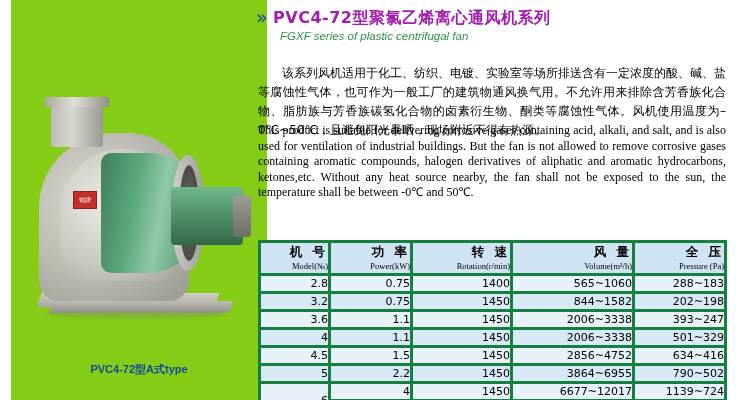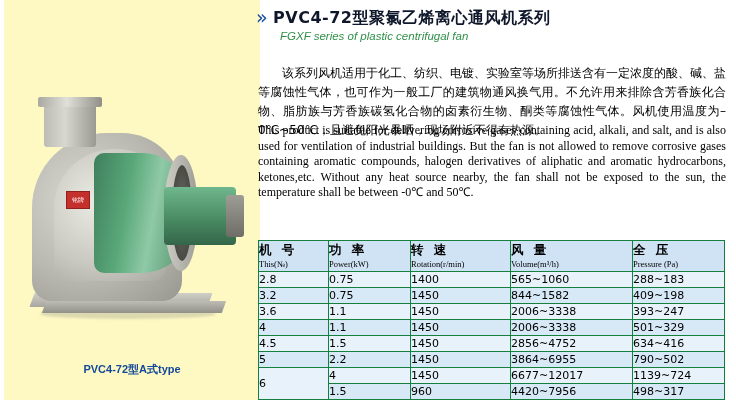--- a/index.html
+++ b/index.html
@@ -7,22 +7,22 @@
     width:736px;height:400px;
     background:#ffffff;
     font-family:"Liberation Sans", sans-serif;
     overflow:hidden;
     position:relative;
   }
   .page{position:relative;width:736px;height:400px;}
 
   
   .left-panel{
-    position:absolute;left:4px;top:0;width:256px;height:400px;
-    background:#fef9c3;
+    position:absolute;left:11px;top:0;width:256px;height:400px;
+    background:#84cc16;
   }
   .fan-figure{
     position:absolute;left:10px;top:95px;width:236px;height:260px;
   }
   
   .fan-base{
     position:absolute;left:18px;top:198px;width:178px;height:14px;
     background:linear-gradient(#cfcfc8,#a7a79f);
     transform:skewX(-20deg);
     border-radius:1px;
@@ -111,21 +111,21 @@
     position:absolute;left:0px;top:8px;width:470px;
   }
   .chev{
     display:inline-block;vertical-align:top;color:#1a4fa0;
     font-size:19px;line-height:19px;letter-spacing:-4px;
     font-family:"DejaVu Sans", sans-serif;
     margin-right:5px;
   }
   .title-cn{
     display:inline-block;
-    font-size:16px;font-weight:bold;color:#0f172a;
+    font-size:16px;font-weight:bold;color:#a21caf;
     font-family:"DejaVu Sans", sans-serif;
     letter-spacing:0.5px;
   }
   .title-en{
     position:absolute;left:24px;top:30px;
     font-size:11.5px;color:#2f8f49;font-style:italic;
     font-family:Liberation Sans, sans-serif;
   }
   .para-cn{
     position:absolute;left:2px;top:64px;width:468px;
@@ -141,22 +141,22 @@
     font-family:Liberation Serif, serif;
   }
 
   
   table.spec{
     position:absolute;left:2px;top:240px;width:466px;
     border-collapse:collapse;
     table-layout:fixed;
   }
   table.spec th, table.spec td{
-    border:1px solid #15803d;
-    text-align:left;
+    border:3px solid #15803d;
+    text-align:right;
     font-family:"DejaVu Sans", sans-serif;
   }
   table.spec thead th{
     background:#cfe3f4;
     padding:1px 0 2px 0;
     color:#000;
   }
   .th-cn{
     display:block;font-size:12.5px;font-weight:bold;letter-spacing:3px;
   }
@@ -218,21 +218,21 @@
         <col style="width:70px">
         <col style="width:82px">
         <col style="width:100px">
         <col style="width:122px">
         <col style="width:92px">
       </colgroup>
       <thead>
         <tr>
           <th>
             <span class="th-cn">机 号</span>
-            <span class="th-en">This(№)</span>
+            <span class="th-en">Model(№)</span>
           </th>
           <th>
             <span class="th-cn">功 率</span>
             <span class="th-en">Power(kW)</span>
           </th>
           <th>
             <span class="th-cn">转 速</span>
             <span class="th-en">Rotation(r/min)</span>
           </th>
           <th>
@@ -251,21 +251,21 @@
             <td>0.75</td>
             <td>1400</td>
             <td>565~1060</td>
             <td>288~183</td>
           </tr>
           <tr class="alt">
             <td class="model">3.2</td>
             <td>0.75</td>
             <td>1450</td>
             <td>844~1582</td>
-            <td>409~198</td>
+            <td>202~198</td>
           </tr>
           <tr>
             <td class="model">3.6</td>
             <td>1.1</td>
             <td>1450</td>
             <td>2006~3338</td>
             <td>393~247</td>
           </tr>
           <tr class="alt">
             <td class="model">4</td>

